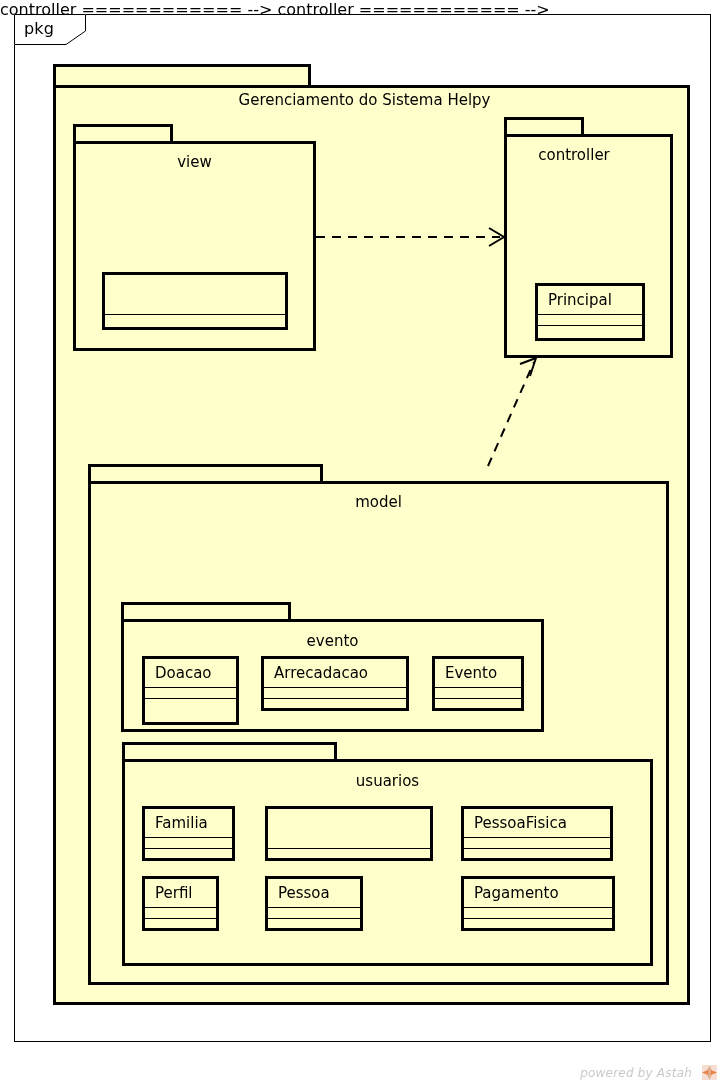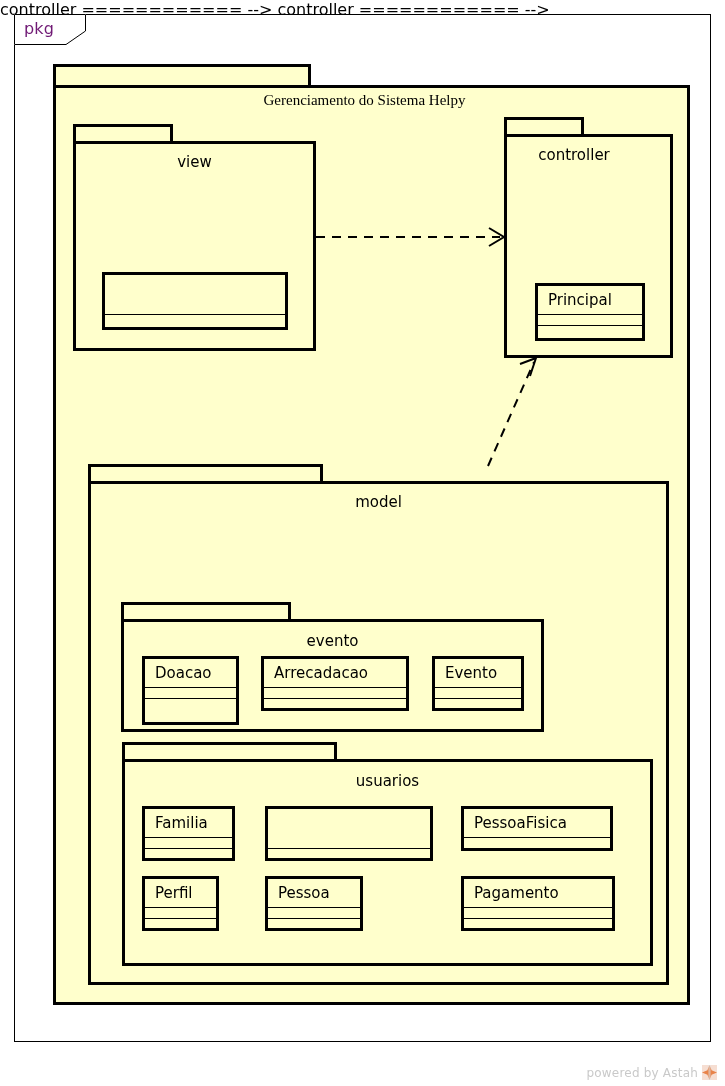--- a/index.html
+++ b/index.html
@@ -44,21 +44,21 @@
     top: 14px;
     width: 72px;
     height: 31px;
     pointer-events: none;
   }
   #frame-tab-label {
     position: absolute;
     left: 24px;
     top: 19px;
     font-size: 16px;
-    color: #701a75;
+    color: #000000;
     letter-spacing: 0.2px;
     line-height: 20px;
   }
   .pkg-tab {
     position: absolute;
     box-sizing: border-box;
     background: #ffffcc;
     border: 3px solid #000000;
     border-bottom: none;
   }
@@ -119,21 +119,22 @@
     overflow: visible;
   }
 
   
   #watermark {
     position: absolute;
     right: 8px;
     bottom: 6px;
     display: flex;
     align-items: center;
-    gap: 4px;
+    gap: 10px;
+    font-style: italic;
   }
   #watermark-text {
     font-size: 12px;
     color: #c9c9c9;
     line-height: 14px;
     letter-spacing: 0.2px;
   }
   #watermark-logo {
     width: 15px;
     height: 15px;
@@ -151,21 +152,21 @@
 
 <div id="frame-tab"></div>
 <svg id="frame-tab-border" width="72" height="31" viewBox="0 0 72 31">
   <path d="M0.5,0.5 L71.5,0.5 L71.5,17 L52,30.5 L0.5,30.5 Z" fill="none" stroke="#000000" stroke-width="1"></path>
 </svg>
 <div id="frame-tab-label">pkg</div>
 
 
 <div class="pkg-tab" style="left:53px; top:64px; width:258px; height:23px;"></div>
 <div class="pkg-body" style="left:53px; top:85px; width:637px; height:920px;"></div>
-<div class="pkg-title" style="left:53px; top:91px; width:623px;font-family:Liberation Serif, serif;">Gerenciamento do Sistema Helpy</div>
+<div class="pkg-title" style="left:53px; top:91px; width:623px;">Gerenciamento do Sistema Helpy</div>
 
 
 <div class="pkg-tab" style="left:73px; top:124px; width:100px; height:19px;"></div>
 <div class="pkg-body" style="left:73px; top:141px; width:243px; height:210px;"></div>
 <div class="pkg-title" style="left:73px; top:153px; width:243px;">view</div>
 
 
 <div class="clsbox" style="left:102px; top:272px; width:186px; height:58px;">
   <div class="cls-attr"></div>
   <div class="cls-ops"></div>
@@ -232,21 +233,21 @@
   <div class="cls-name">Familia</div>
   <div class="cls-attr"></div>
   <div class="cls-ops"></div>
 </div>
 
 <div class="clsbox" style="left:265px; top:806px; width:168px; height:55px;">
   <div class="cls-attr"></div>
   <div class="cls-ops"></div>
 </div>
 
-<div class="clsbox" style="left:461px; top:806px; width:152px; height:45px;padding-left:9px;">
+<div class="clsbox" style="left:461px; top:806px; width:152px; height:55px;padding-left:9px;">
   <div class="cls-name">PessoaFisica</div>
   <div class="cls-attr"></div>
   <div class="cls-ops"></div>
 </div>
 
 <div class="clsbox" style="left:142px; top:876px; width:77px; height:55px;">
   <div class="cls-name">Perfil</div>
   <div class="cls-attr"></div>
   <div class="cls-ops"></div>
 </div>

